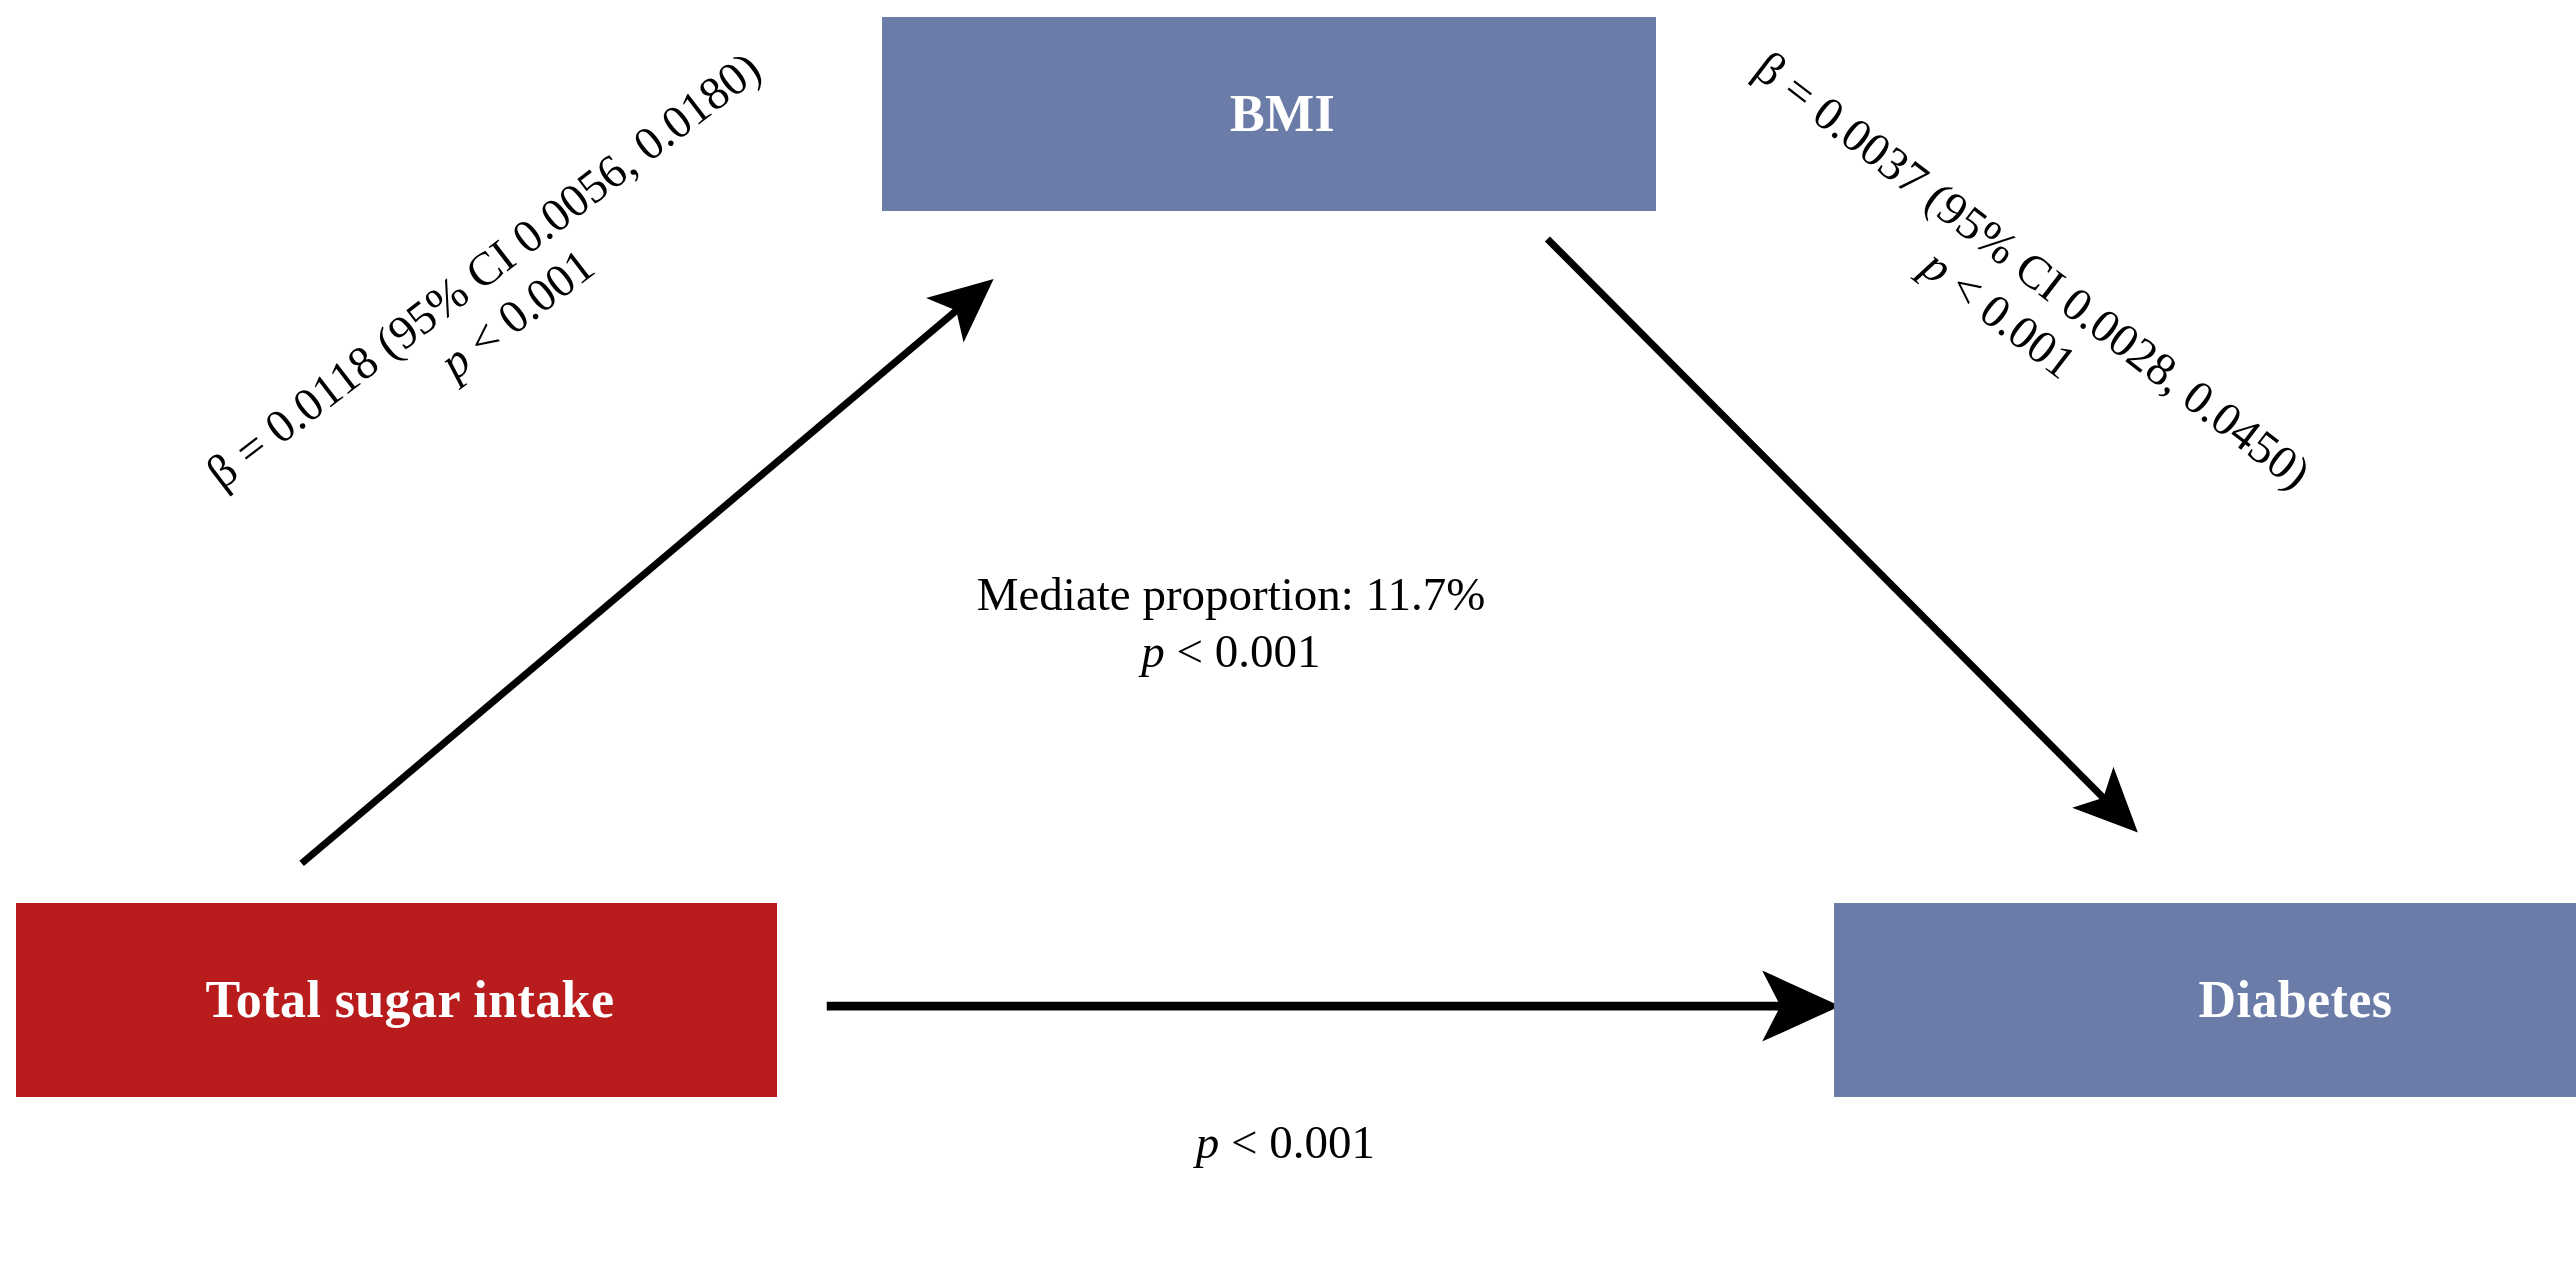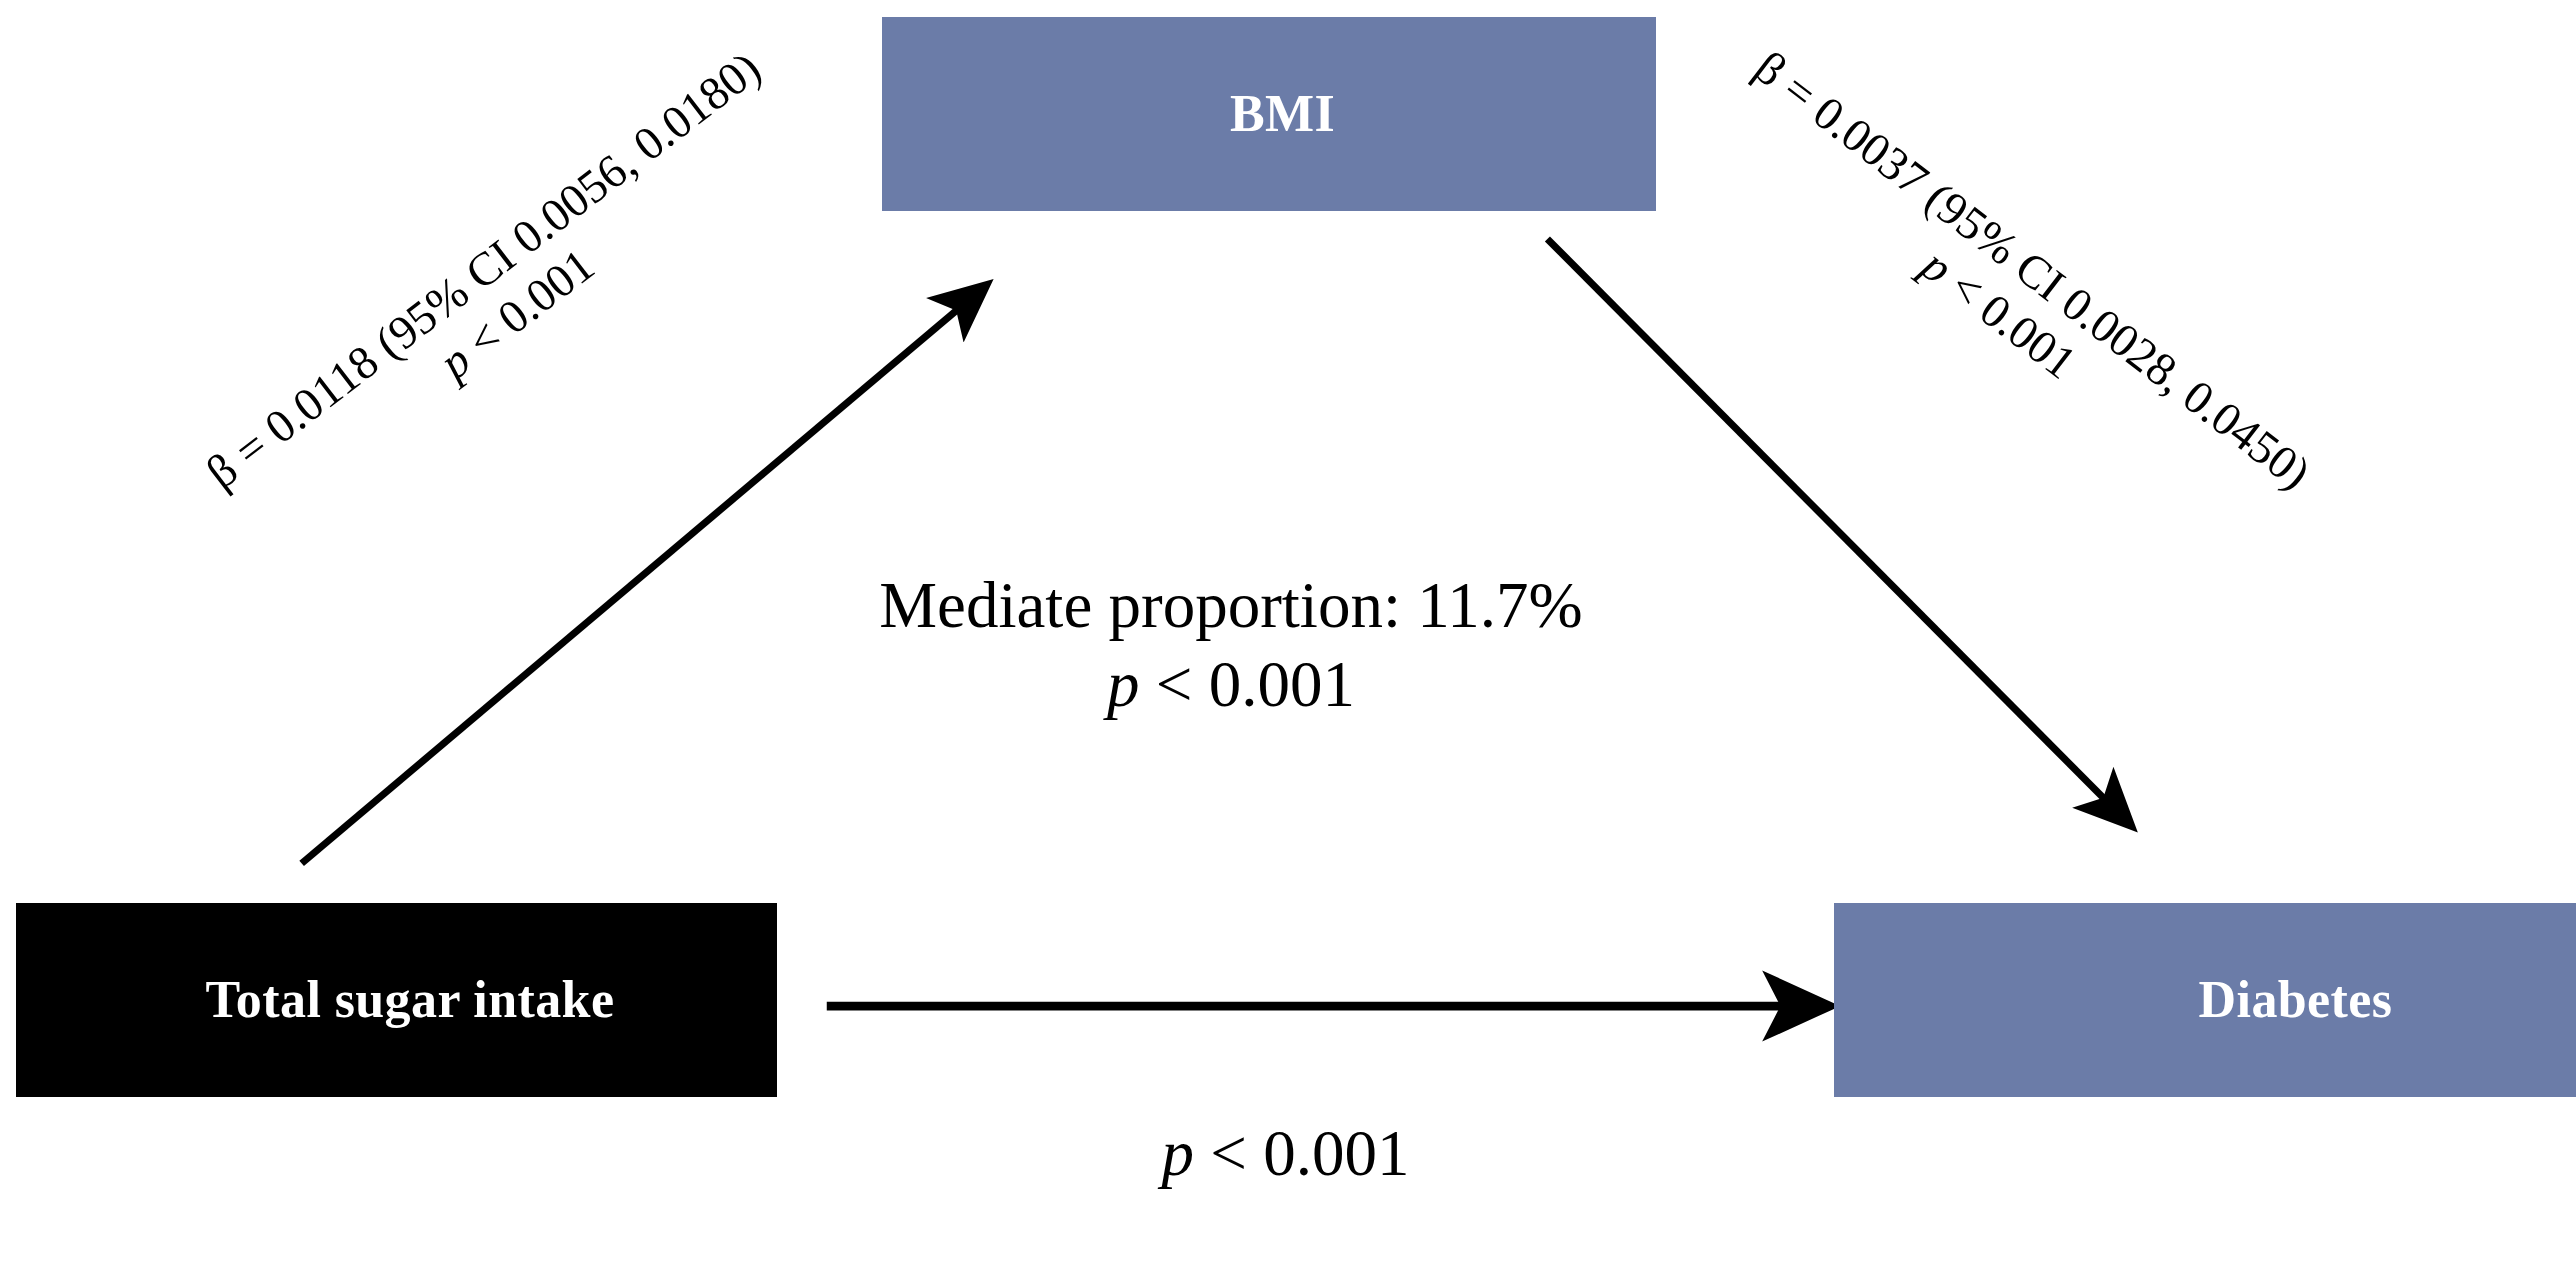--- a/index.html
+++ b/index.html
@@ -86,21 +86,21 @@
     width: 907px;
     transform: rotate(37.5deg);
     transform-origin: 50% 50%;
   }
 
   
   .center-block {
     position: absolute;
     text-align: center;
     color: #000000;
-    font-size: 65px;
+    font-size: 47px;
     line-height: 1.22;
     white-space: nowrap;
   }
   #label-mediate {
     left: 805px;
     top: 566px;
     width: 852px;
   }
   #label-total {
     left: 694px;
@@ -131,21 +131,21 @@
 
     <line x1="1962" y1="303" x2="2702" y2="1047" stroke="#000000" stroke-width="9" marker-end="url(#head-b)"></line>
 
     <line x1="1048" y1="1276" x2="2318" y2="1276" stroke="#000000" stroke-width="11" marker-end="url(#head-c)"></line>
   </svg>
 
   <div class="node" id="node-bmi" style="background:#6B7CA8">
     <span>BMI</span>
   </div>
 
-  <div class="node" id="node-sugar" style="background:#000000">
+  <div class="node" id="node-sugar" style="background:#b91c1c">
     <span>Total sugar intake</span>
   </div>
 
   <div class="node" id="node-diabetes" style="background:#6B7CA8">
     <span>Diabetes</span>
   </div>
 
   <div class="edge-label" id="label-a">
     <div>β = 0.0118 (95% CI 0.0056, 0.0180)</div>
     <div>

